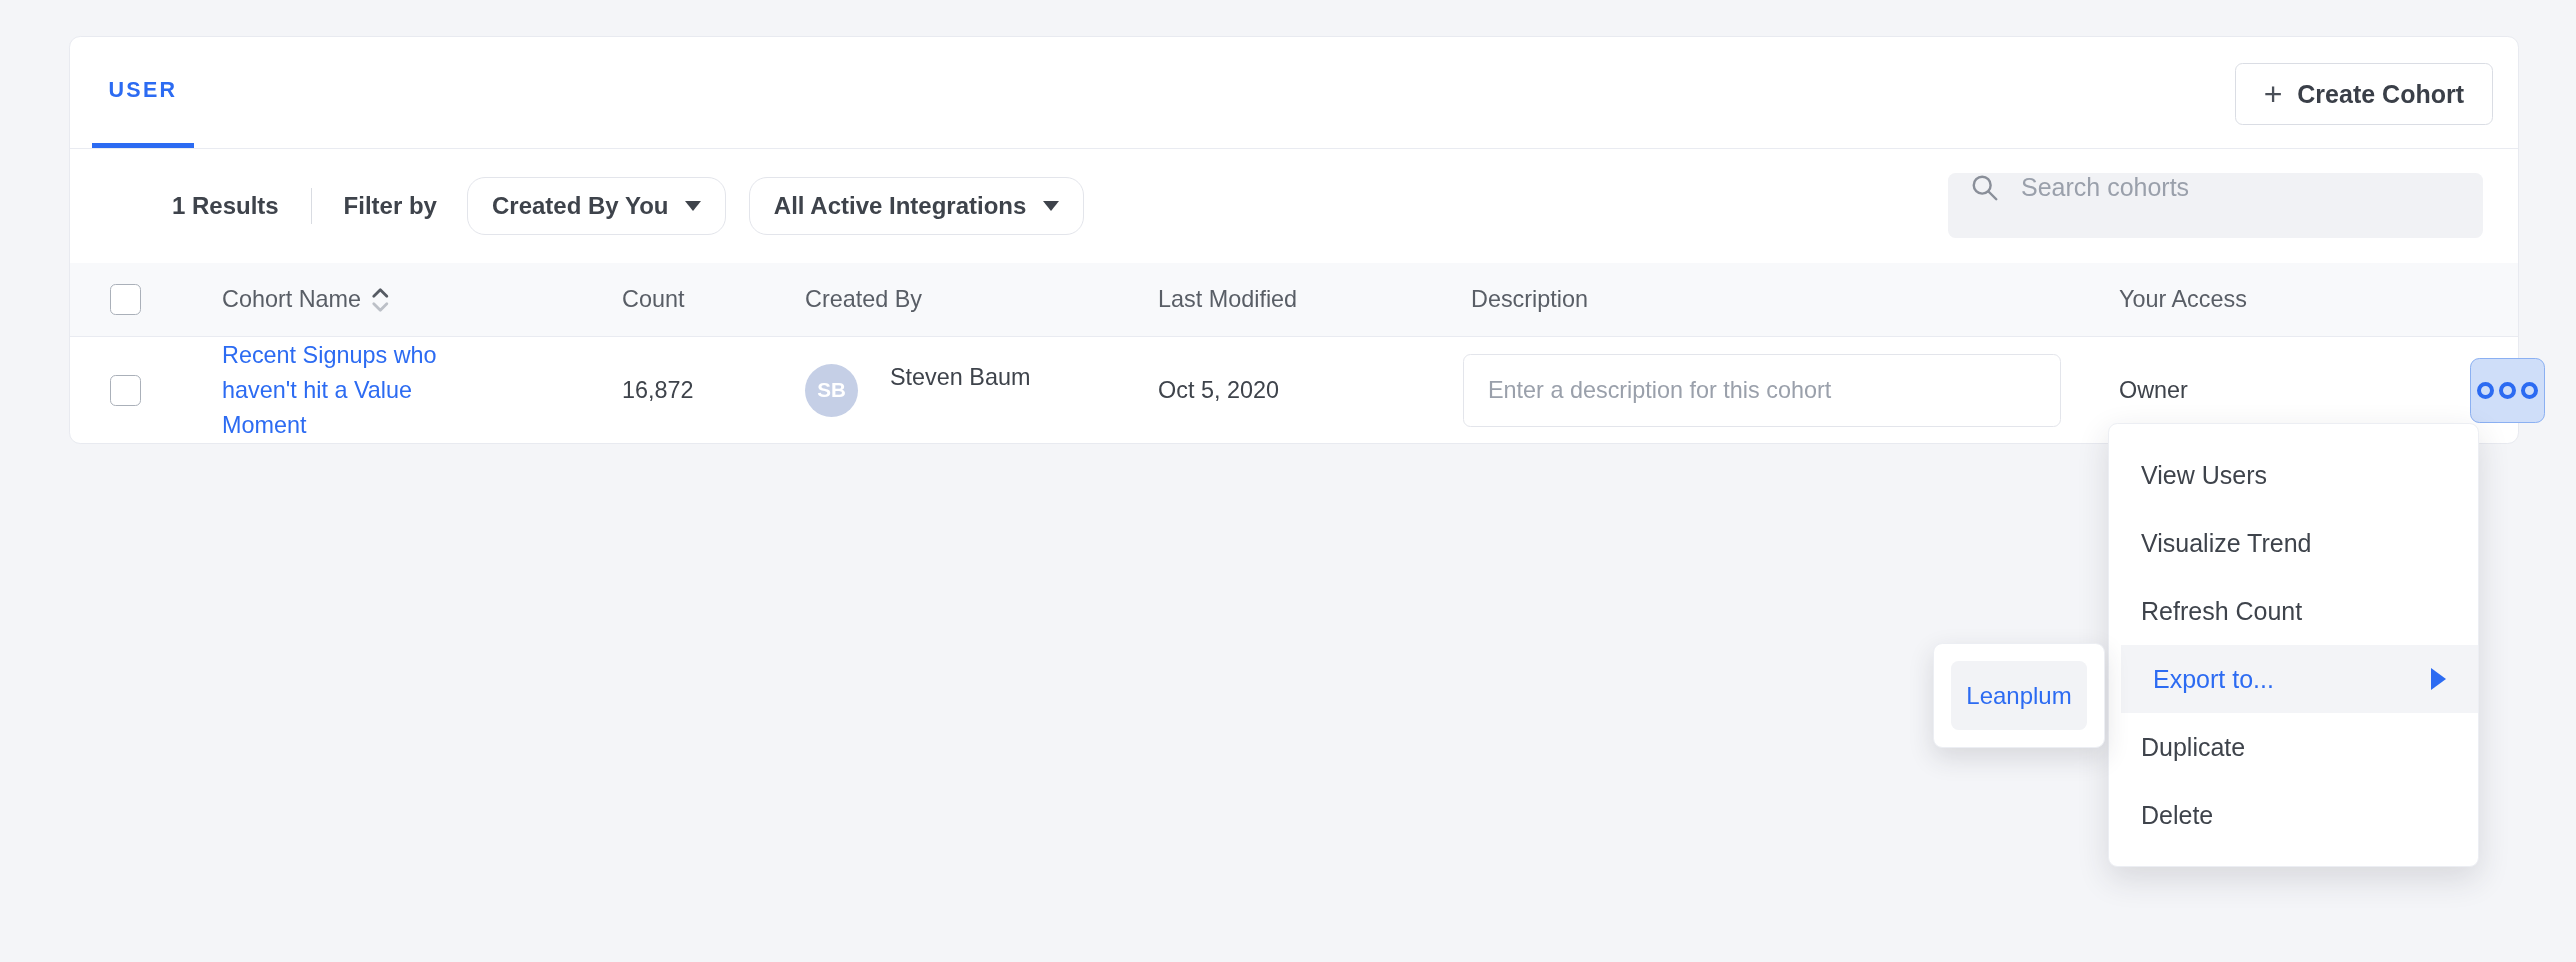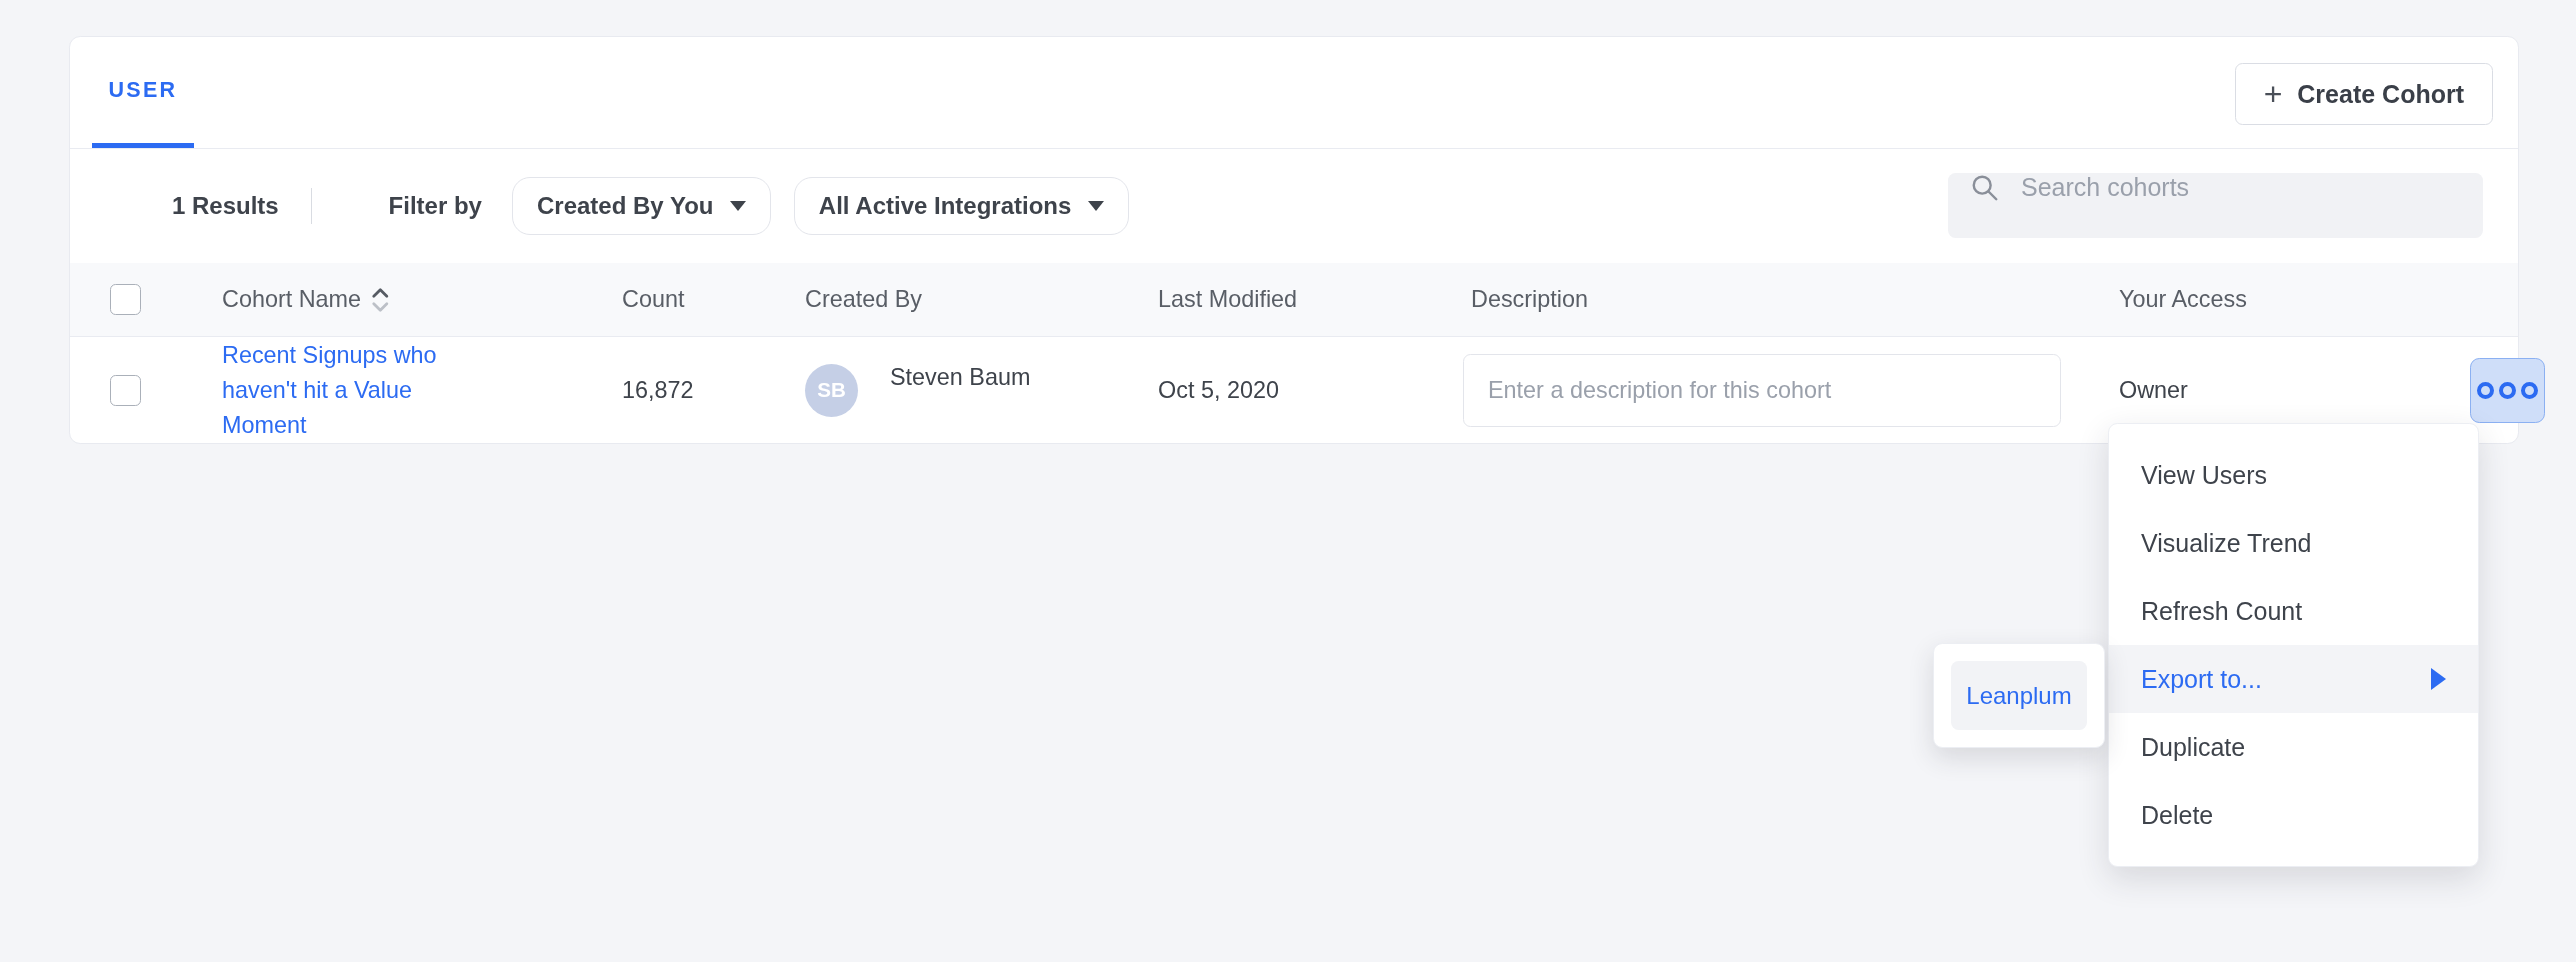--- a/index.html
+++ b/index.html
@@ -68,21 +68,21 @@
   
   .filterbar {
     height: 114px;
     display: flex;
     align-items: center;
     padding-left: 102px;
     position: relative;
   }
   .results { font-size: 24px; font-weight: 600; color: #3e434b; }
   .vdivider { width: 0.9px; height: 36px; background: #d9dce2; margin: 0 32px; }
-  .filterby { font-size: 24px; font-weight: 600; color: #3e434b; margin-right: 30px; margin-left: 45px; }
+  .filterby { font-size: 24px; font-weight: 600; color: #3e434b; margin-right: 30px; }
   .dd-btn {
     height: 58px;
     padding: 0 24px;
     background: #fff;
     border: 0.9px solid #e3e5eb;
     border-radius: 18px;
     display: flex;
     align-items: center;
     gap: 17px;
     font-size: 24px;
@@ -218,20 +218,21 @@
     align-items: center;
     padding: 0 32px;
     font-size: 25px;
     color: #3e434b;
     cursor: pointer;
     position: relative;
   }
   .menu-item.active {
     background: #f3f4f7;
     color: #2c6bf2;
+    margin-left: 12px;
   }
   .arrow-right {
     position: absolute;
     right: 32px;
     width: 0; height: 0;
     border-top: 11.2px solid transparent;
     border-bottom: 11.2px solid transparent;
     border-left: 15px solid #2c6bf2;
   }
 

